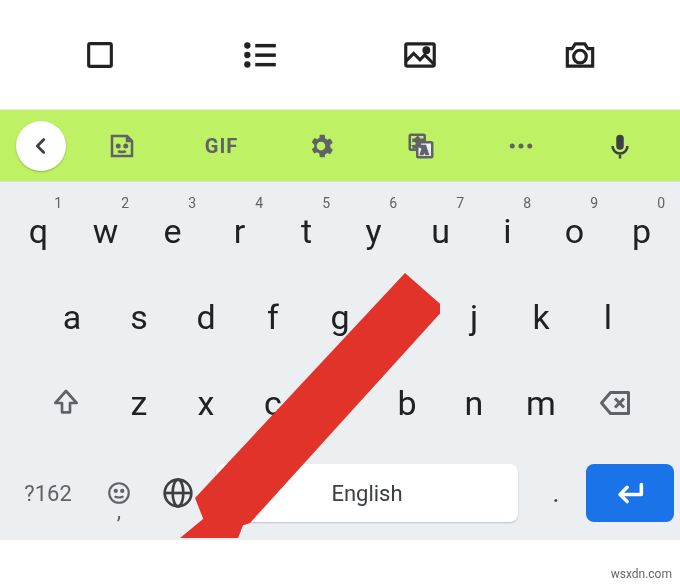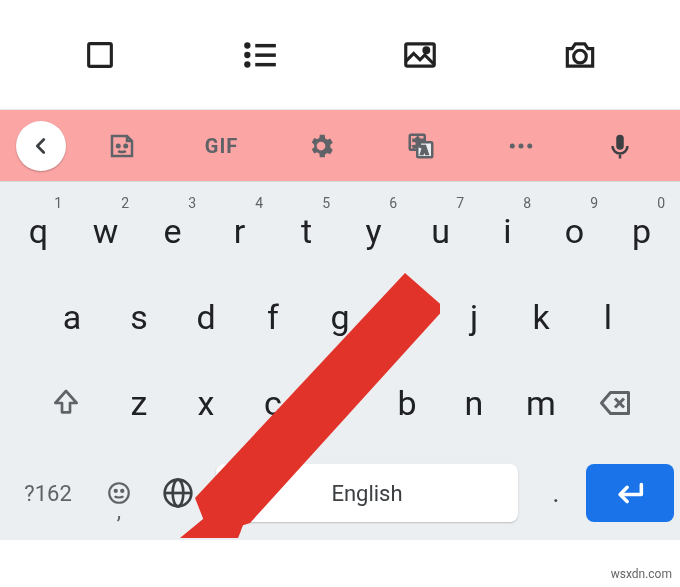--- a/index.html
+++ b/index.html
@@ -19,21 +19,21 @@
     padding: 0 20px;
     border-bottom: 1px solid #e8e8e8;
   }
   .app-toolbar .tb-btn {
     width: 48px; height: 48px;
     display: flex; align-items: center; justify-content: center;
     color: #222;
   }
   .suggestion-bar {
     height: 72px;
-    background: #fca5a5;
+    background: #bef264;
     display: flex;
     align-items: center;
     padding: 0 10px;
     gap: 0;
     border-bottom: 1px solid #d6dbe0;
   }
   .sug-back {
     width: 50px; height: 50px;
     background: #fff;
     border-radius: 50%;

